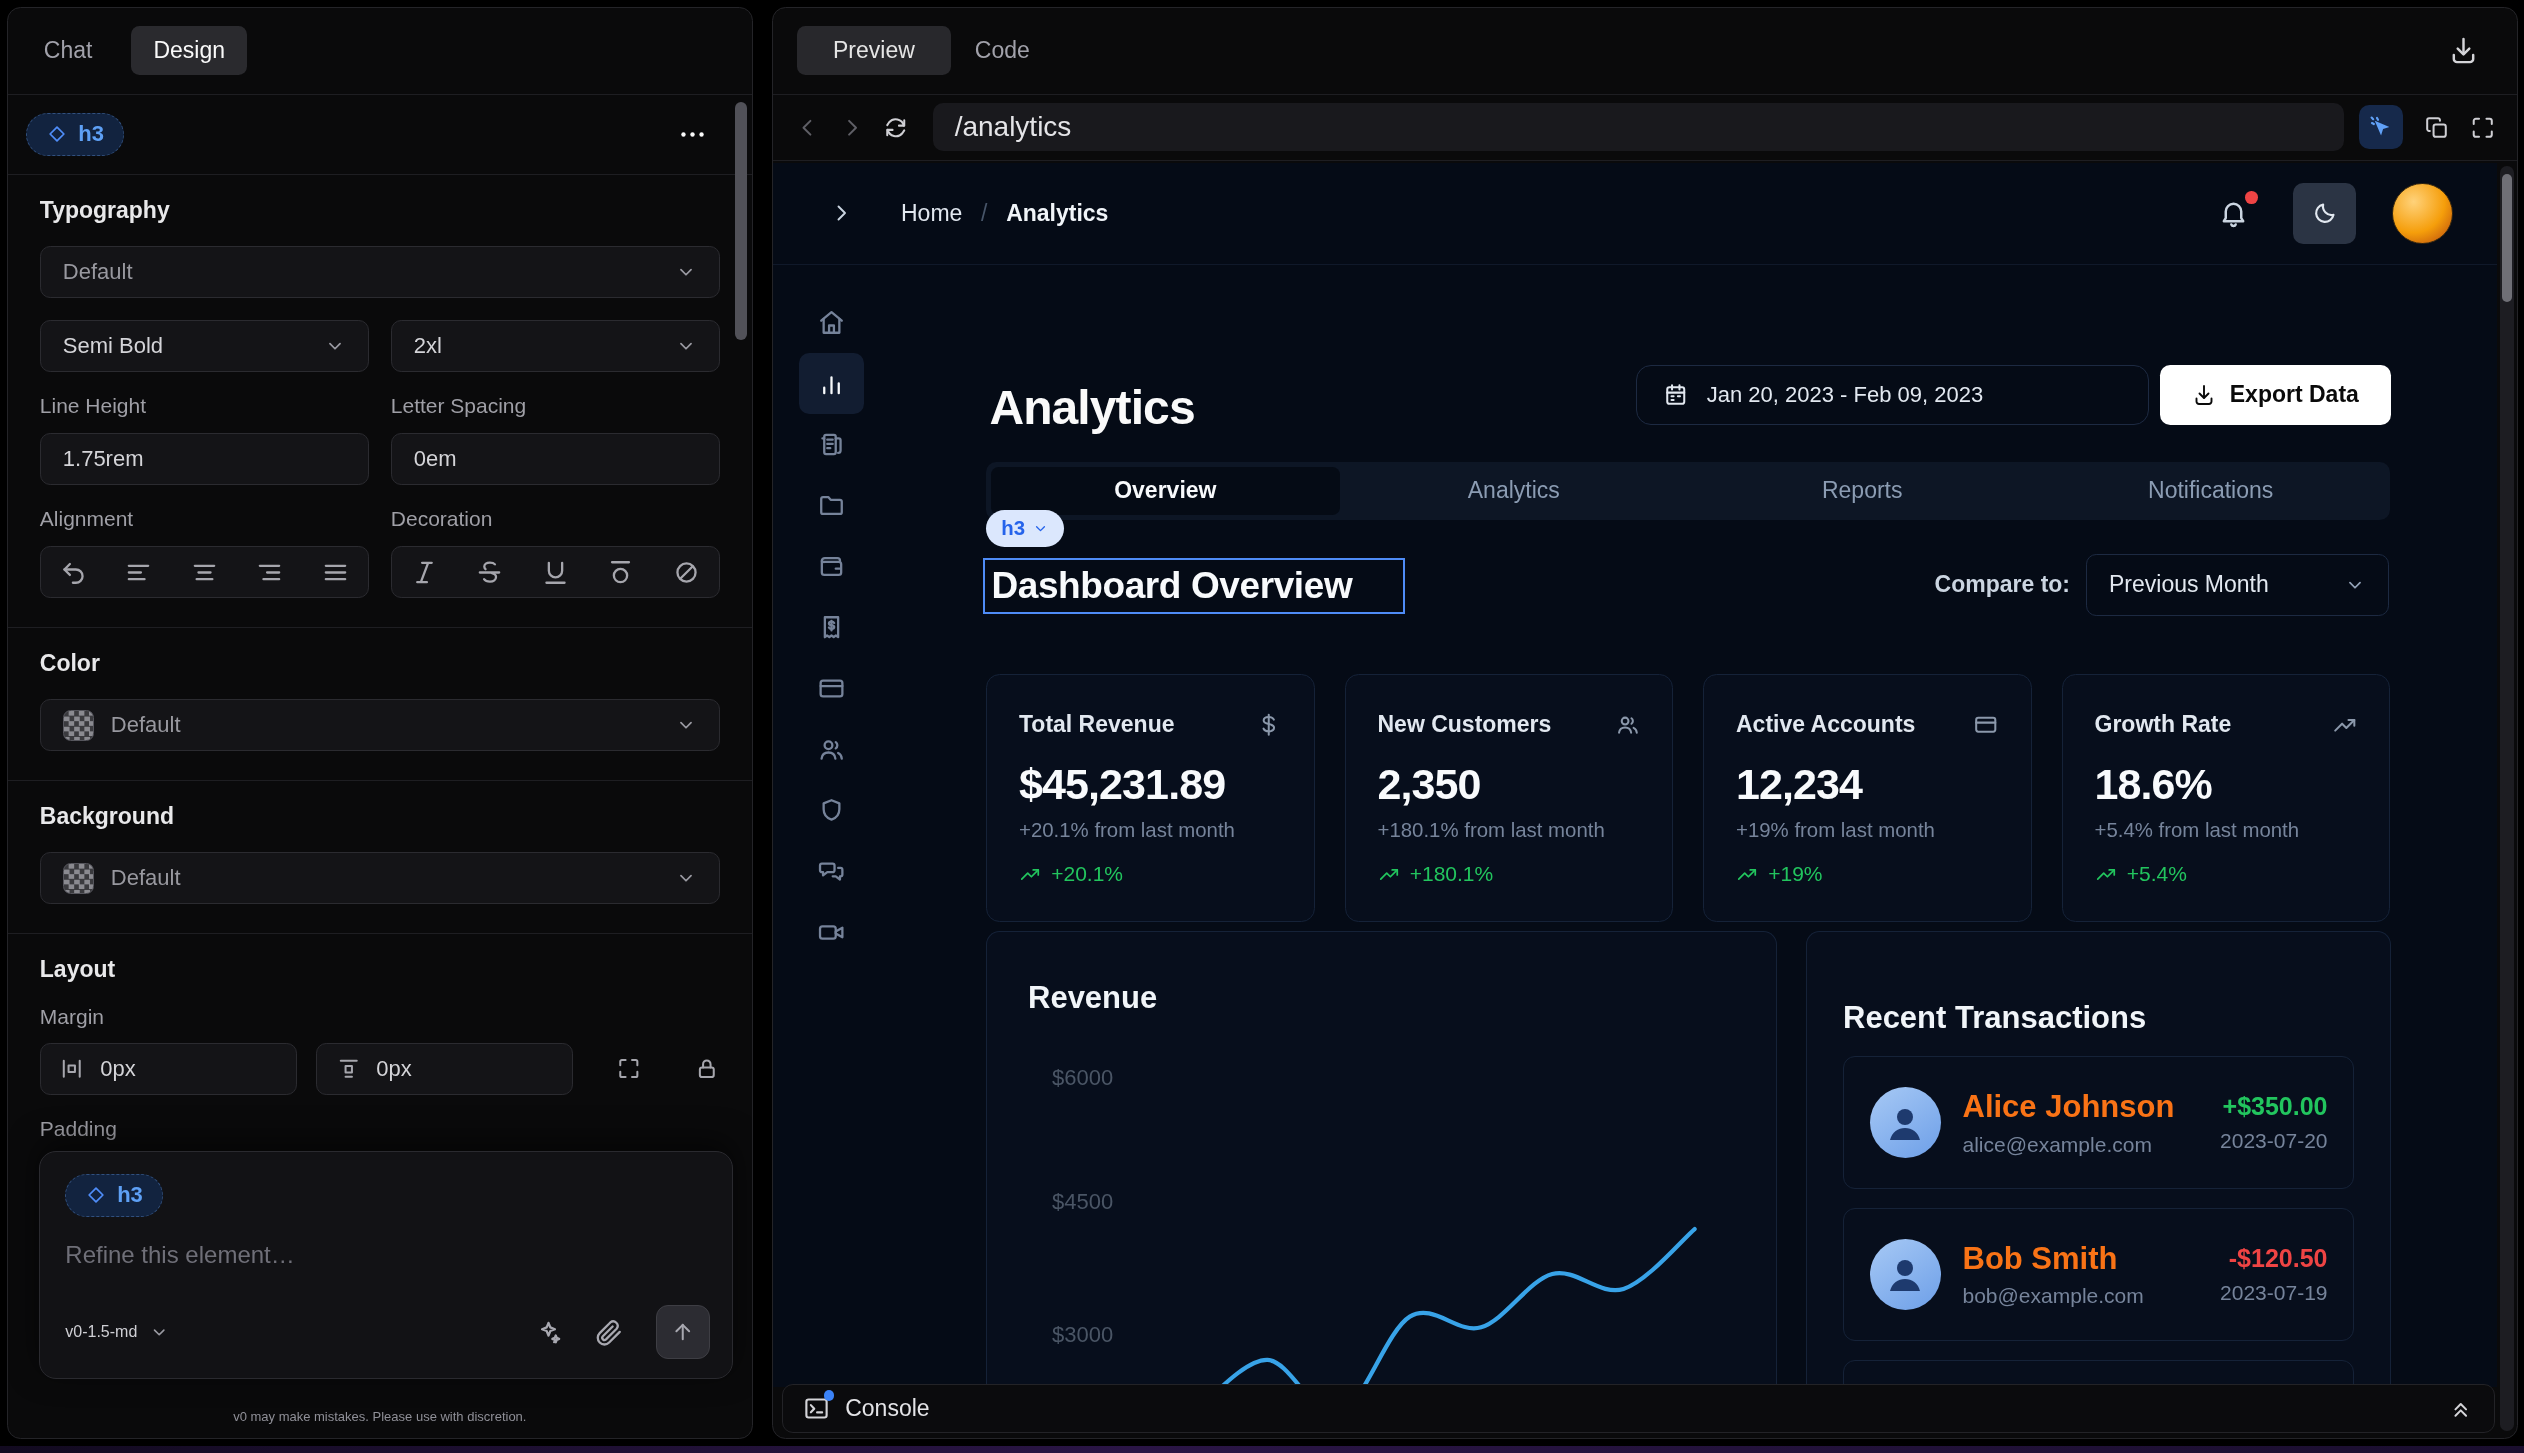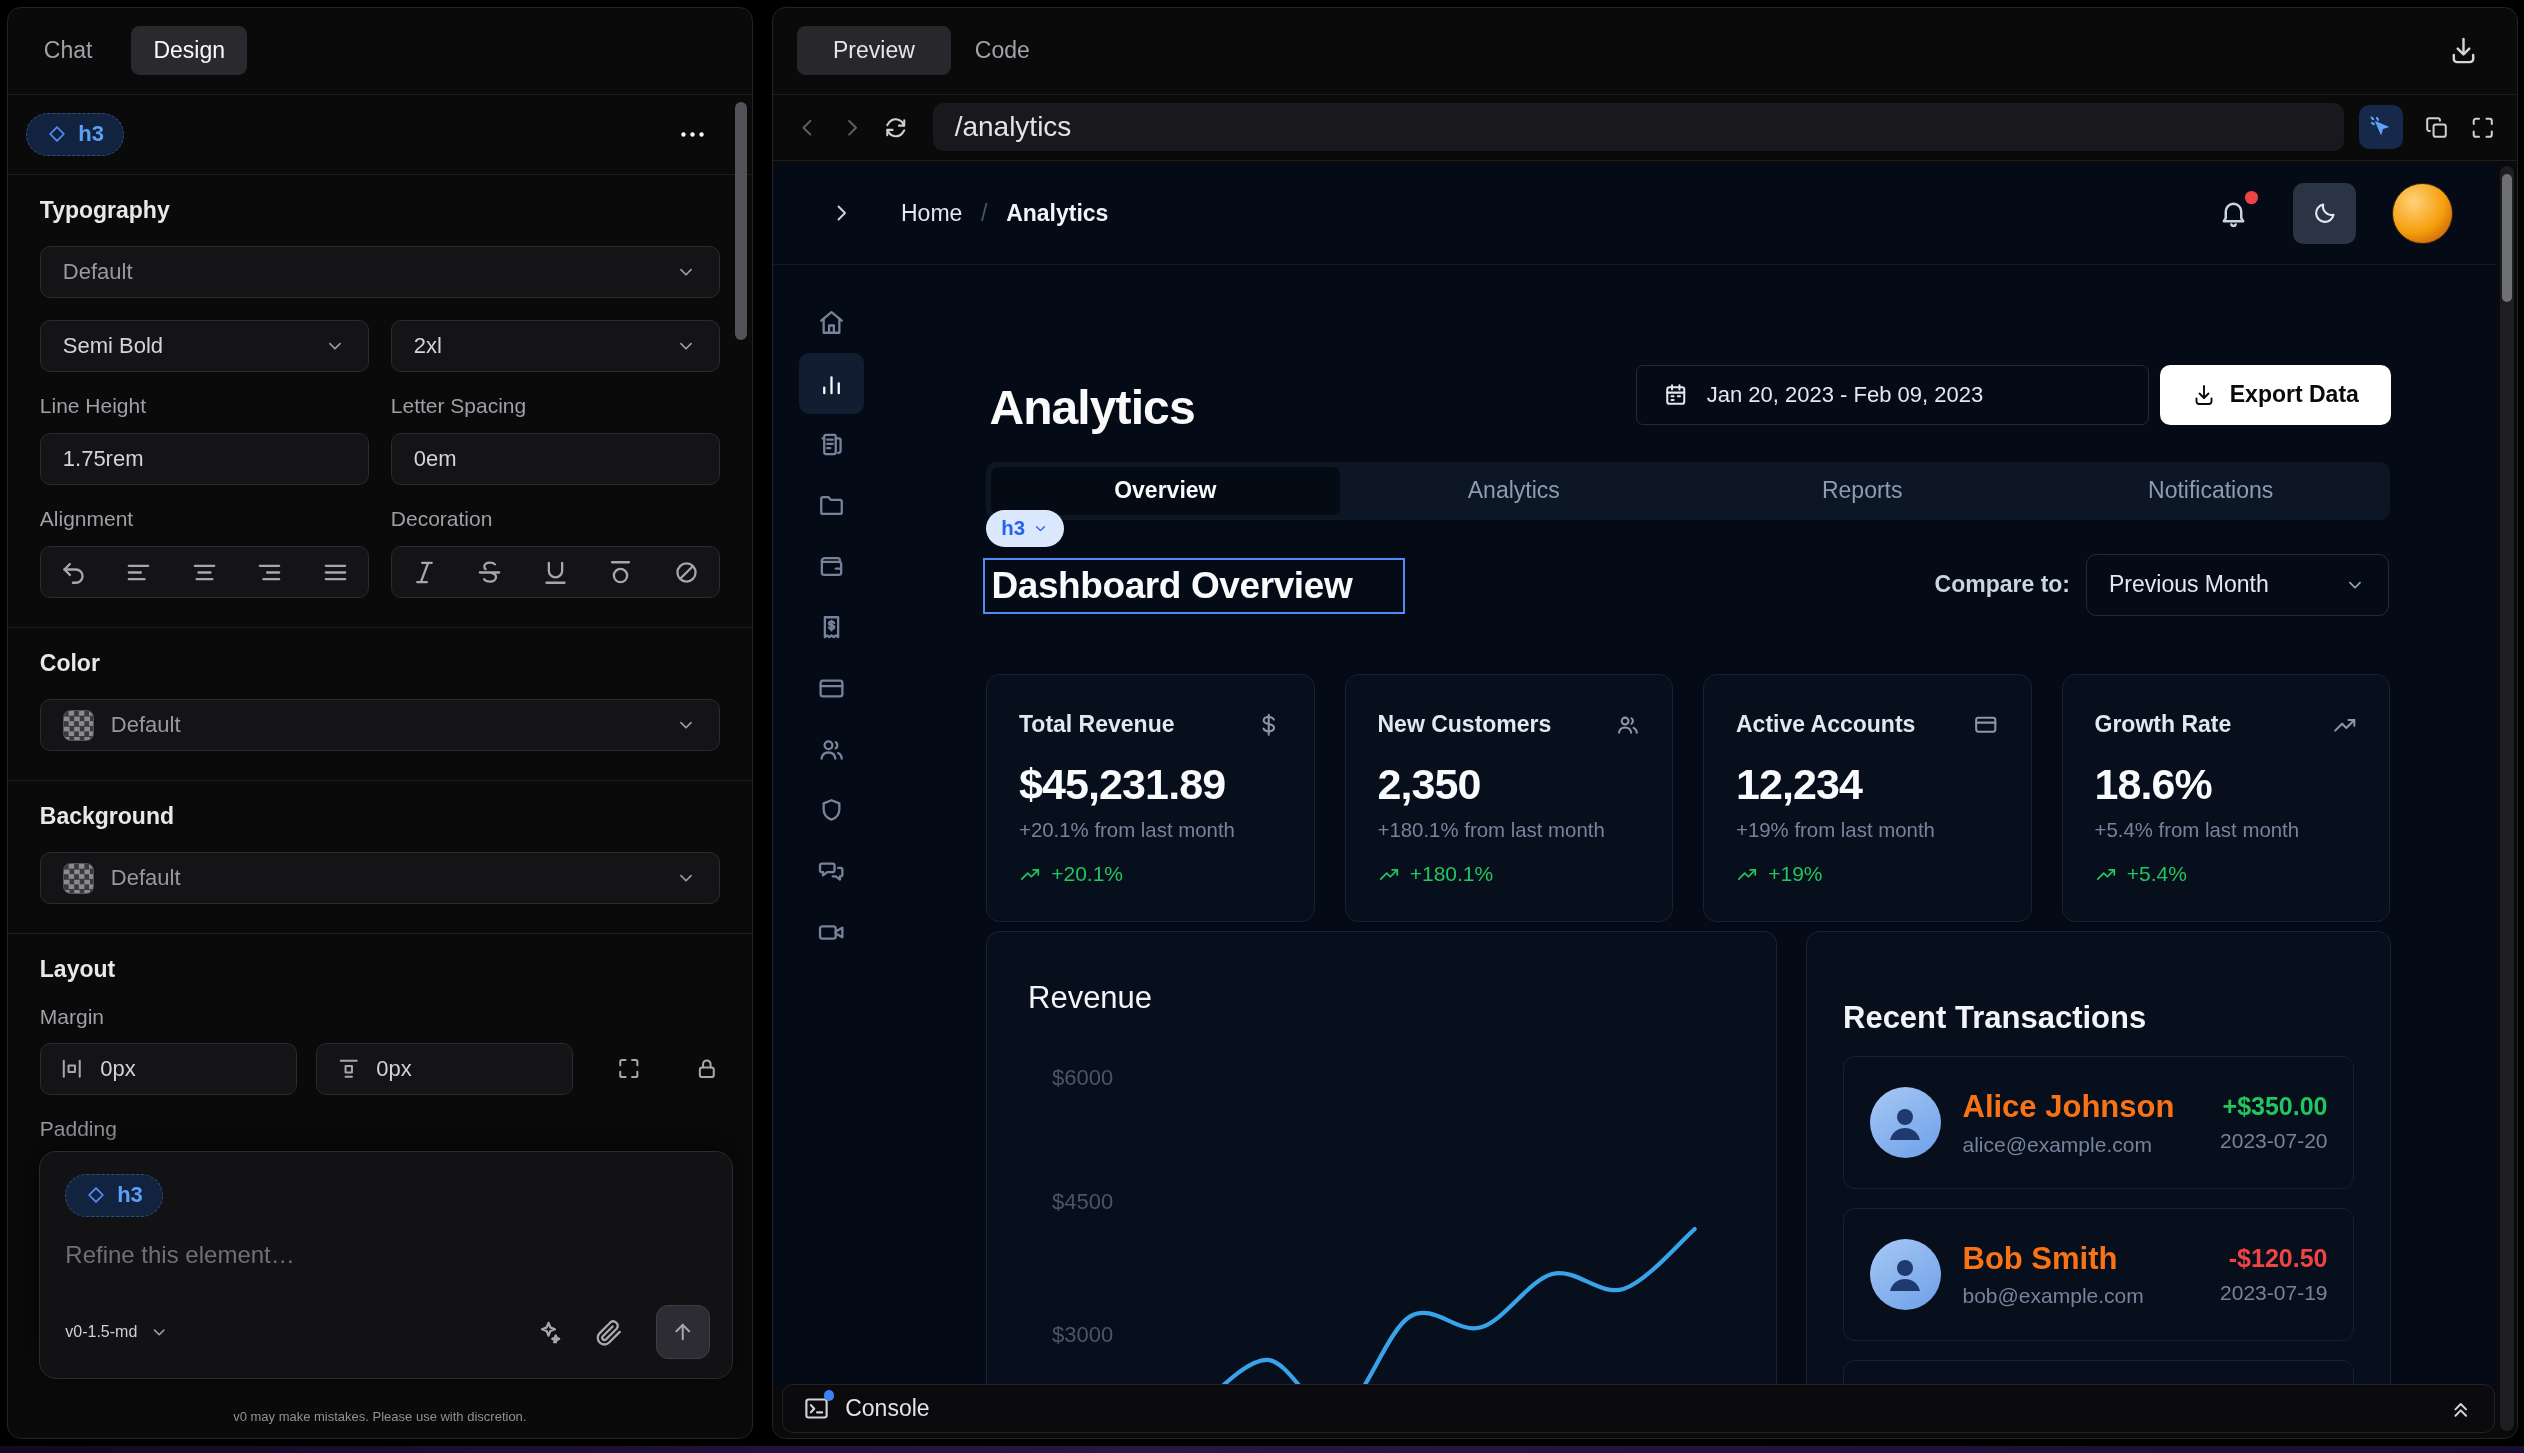--- a/index.html
+++ b/index.html
@@ -101,21 +101,21 @@
 
   .vp-rail{position:absolute;left:0;top:102px;width:116px;display:flex;flex-direction:column;
     align-items:center;padding-top:27px;}
   .rail-item{width:65px;height:61px;display:grid;place-items:center;color:#76839a;border-radius:10.2px;}
   .rail-item .ic{width:29px;height:29px;}
   .rail-item.active{background:#121d31;color:#f8fafc;}
 
   .vp-content{position:absolute;left:213px;top:0;width:1405px;height:1224px;}
   .app-h1{position:absolute;left:3.4px;top:185px;font-size:48px;font-weight:bold;color:#fafafa;letter-spacing:-0.9px;}
   .date-btn{position:absolute;left:650px;top:202px;width:513px;height:60px;border:1.7px solid #1d2a42;
-    border-radius:7px;display:flex;align-items:center;gap:18.7px;padding:0 25.5px;font-size:22px;color:#e2e8f0;}
+    border-radius:15px;display:flex;align-items:center;gap:18.7px;padding:0 25.5px;font-size:22px;color:#e2e8f0;}
   .date-btn .ic{width:25.5px;height:25.5px;color:#e2e8f0;}
   .export-btn{position:absolute;right:0;top:202px;width:231px;height:60px;background:#fff;color:#0a0a0a;
     border-radius:10.2px;display:flex;align-items:center;justify-content:center;gap:13.6px;font-size:23px;font-weight:bold;}
   .export-btn .ic{width:24px;height:24px;}
   .app-tabs{position:absolute;left:0;top:299px;width:1404px;height:58px;background:#0d1625;
     border-radius:10.2px;display:flex;padding:5.1px;}
   .app-tab{flex:1;display:flex;align-items:center;justify-content:center;font-size:23px;color:#8b9cb3;}
   .app-tab.active{background:#050b15;border-radius:7.7px;color:#f8fafc;font-weight:bold;}
   .pv-chip{position:absolute;left:0;top:347px;height:37px;padding:0 15.3px;background:#dbe7fd;border-radius:18.7px;
     display:flex;align-items:center;gap:6.8px;color:#2563eb;font-size:20.4px;font-weight:bold;z-index:3;}
@@ -132,21 +132,21 @@
   .stats-row{position:absolute;left:0;top:487px;width:1404px;display:flex;gap:30px;margin-top:24px;}
   .stat-card{flex:1;height:248px;background:#070e1c;border:1.7px solid #152238;border-radius:13.6px;padding:36px 32px 0;}
   .stat-head{display:flex;justify-content:space-between;align-items:center;font-size:23px;color:#e2e8f0;font-weight:bold;}
   .stat-head .ic{width:25.5px;height:25.5px;color:#8b98ab;}
   .stat-value{margin-top:22px;font-size:43px;font-weight:bold;color:#f8fafc;letter-spacing:-0.9px;}
   .stat-sub{margin-top:10.2px;font-size:20.4px;color:#76849b;}
   .stat-trend{margin-top:20.4px;display:flex;align-items:center;gap:10.2px;font-size:21px;color:#22c55e;}
   .stat-trend .ic{width:22px;height:22px;}
   .chart-card{position:absolute;left:0;top:768px;width:791px;height:457px;background:#070e1c;
     border:1.7px solid #152238;border-bottom:none;border-radius:13.6px 13.6px 0 0;overflow:hidden;}
-  .chart-title{position:absolute;left:41px;top:48px;font-size:31px;font-weight:normal;color:#f1f5f9;}
+  .chart-title{position:absolute;left:41px;top:48px;font-size:31px;font-weight:bold;color:#f1f5f9;}
   .ytick{position:absolute;left:65px;font-size:22px;color:#4a5565;}
   .chart-line{position:absolute;left:0;top:0;width:791px;height:457px;}
   .tx-card{position:absolute;left:820px;top:768px;width:585px;height:457px;background:#070e1c;
     border:1.7px solid #152238;border-bottom:none;border-radius:13.6px 13.6px 0 0;overflow:hidden;padding:0 36px;}
   .tx-title{margin-top:68px;font-size:31px;font-weight:bold;color:#f1f5f9;}
   .tx-item{margin-top:18.7px;height:133px;border:1.7px solid #152238;border-radius:12px;display:flex;
     align-items:center;padding:0 25.5px;gap:22px;}
   .tx-item.first{margin-top:20.4px;}
   .tx-avatar{width:71px;height:71px;border-radius:50%;background:linear-gradient(145deg,#a7c9f5,#6d9fe8);
     display:grid;place-items:center;overflow:hidden;flex:none;}

